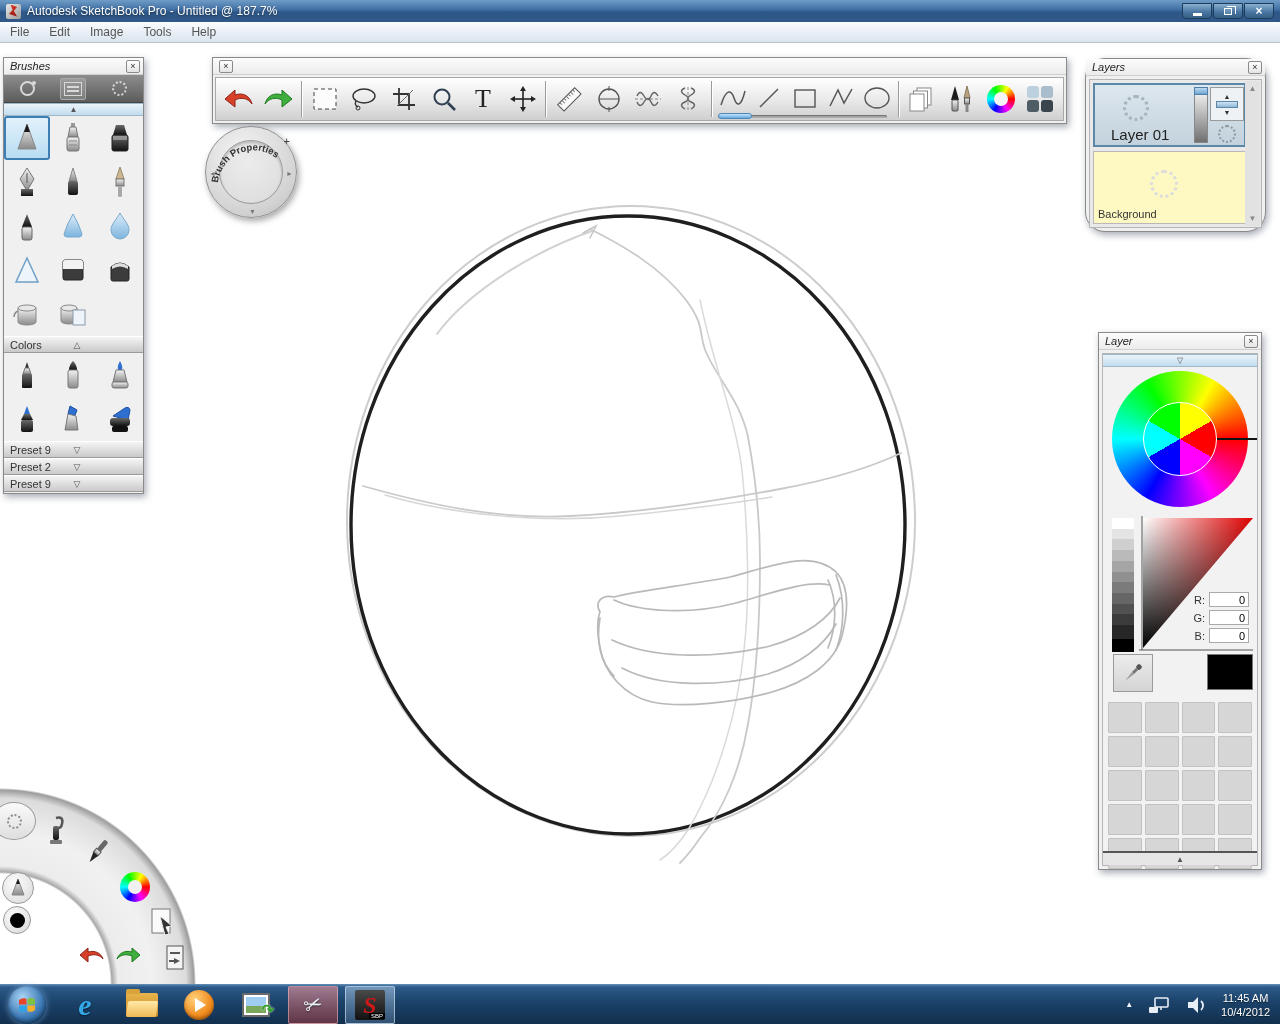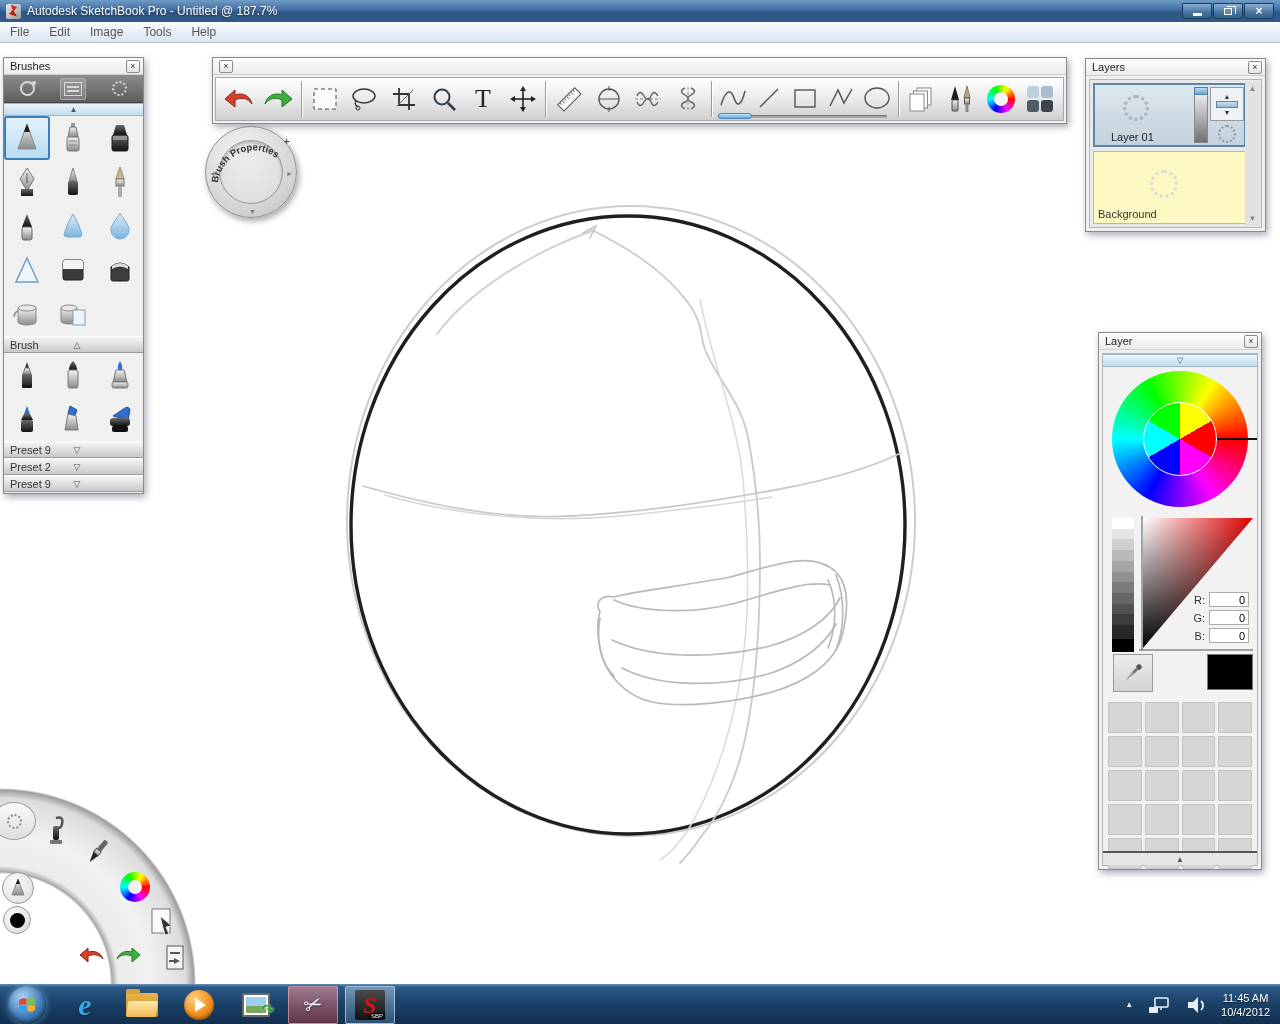--- a/index.html
+++ b/index.html
@@ -29,21 +29,21 @@
   .menuitem { padding:2px 10px; }
 
   
   .canvas-area { position:absolute; left:0; top:43px; width:1280px; height:941px; background:#fff; }
   .sketch { position:absolute; left:0; top:0; }
 
   
   .panel { position:absolute; background:#f0f0f0; border:1px solid #8a8a8a; box-shadow:2px 3px 7px rgba(60,70,90,.45); }
   .ptitle { height:17px; display:flex; align-items:center; padding:0 3px 0 6px; font-size:11px; color:#222;
     background:linear-gradient(#fcfcfc,#ececec); border-bottom:1px solid #cfcfcf; }
-  .ptitle span { flex:1; }
+  .ptitle span { flex:1;font-style:italic; }
   .xbox { width:14px; height:13px; border:1px solid #8a8a8a; background:linear-gradient(#fff,#e4e4e4); border-radius:2px;
     font-size:9px; line-height:11px; text-align:center; color:#333; }
   .collapse-strip { height:13px; display:flex; align-items:center; justify-content:center; font-size:8px; color:#555;
     background:linear-gradient(#eaf4fb,#c2dcee); border:1px solid #9fb8c8; border-left:none; border-right:none; }
   .graybar { display:flex; align-items:center; font-size:11px; color:#333; padding:0 6px; height:17px;
     background:linear-gradient(#f5f5f5,#c9c9c9); border-top:1px solid #fff; border-bottom:1px solid #9a9a9a; }
   .graybar span { flex:1; }
   .tri { font-size:9px; color:#555; }
 
   
@@ -75,27 +75,27 @@
 
   
   .puck { position:absolute; left:205px; top:126px; width:92px; height:92px; border-radius:50%;
     background:radial-gradient(circle at 40% 30%, #f4f4f4, #d2d2d2 70%, #b8b8b8); border:1px solid #909090; box-shadow:2px 3px 6px rgba(0,0,0,.35); }
   .puck-inner { position:absolute; left:13px; top:13px; width:64px; height:64px; border-radius:50%;
     background:radial-gradient(circle at 45% 35%, #ececec, #dadada); border:1px solid #9a9a9a; box-shadow:inset 0 2px 3px rgba(0,0,0,.2); }
   .puck svg { position:absolute; left:0; top:0; }
   .puck .arrow { position:absolute; font-size:7px; color:#777; }
 
   
-  .layers { left:1085px; top:58px; width:181px; height:174px; }
+  .layers { left:1085px; top:58px; width:181px; height:174px;border-radius:20px; }
   .lbody { position:absolute; left:3px; right:3px; top:20px; bottom:3px; background:#e9e9e9; border:1px solid #b5b5b5; }
   .lscroll { position:absolute; right:1px; top:1px; bottom:1px; width:15px; background:#e2e2e2; display:flex; flex-direction:column; justify-content:space-between; align-items:center; padding:3px 0; font-size:8px; color:#888; }
   .lrow1 { position:absolute; left:3px; top:3px; width:153px; height:64px; border:2px solid #5b87a8;
     background:linear-gradient(#dde7ee,#c3d2dd); display:flex; }
   .lrow1 .thumb { flex:1; position:relative; }
-  .lrow1 .lname { position:absolute; left:4px; bottom:2px; font-size:11px; color:#222;padding-left:12px; }
+  .lrow1 .lname { position:absolute; left:4px; bottom:2px; font-size:15px; color:#222;padding-left:12px; }
   .dotted-glyph { position:absolute; left:28px; top:10px; width:26px; height:26px; border:3px dotted #a8b4bc; border-radius:50%; }
   .opslider { width:14px; height:56px; margin:2px 2px 0 0; background:linear-gradient(#fdfdfd,#707070); border:1px solid #888; position:relative; }
   .opslider .cap { position:absolute; left:-1px; top:-1px; width:14px; height:8px; background:linear-gradient(#bcd9f0,#6fa5d2); border:1px solid #4d7fa8; }
   .lctrl { width:34px; display:flex; flex-direction:column; margin-top:2px; }
   .reorder { height:34px; border:1px solid #9a9a9a; background:#eef2f5; display:flex; flex-direction:column; align-items:center; justify-content:center; font-size:7px; color:#333; }
   .reorder .bluebar { width:22px; height:7px; background:linear-gradient(#cfe2f2,#8fb8d8); border:1px solid #5b87a8; margin:1px 0; }
   .lrow1 .dotted-small { width:18px; height:18px; border:2px dotted #8a949c; border-radius:50%; margin:4px auto 0; }
   .lrow2 { position:absolute; left:3px; top:71px; width:153px; height:73px; border:1px solid #b8b8b8; background:#fef9c3; }
   .lrow2 .lname { position:absolute; left:4px; bottom:3px; font-size:11px; color:#333; }
   .lrow2 .faint-glyph { position:absolute; left:56px; top:18px; width:28px; height:28px; border:3px dotted #dcdcdc; border-radius:50%; }
@@ -345,21 +345,21 @@
       <div class="bcell">
           <svg width="34" height="34">
             <path d="M5,11 v13 a8,3 0 0 0 16,0 v-13" fill="url(#gm)" stroke="#888"></path>
             <ellipse cx="13" cy="11" rx="8" ry="3" fill="#e8e8e8" stroke="#888"></ellipse>
             <rect x="17" y="13" width="12" height="15" fill="#eef4f9" stroke="#8899aa"></rect>
           </svg>
         </div>
       <div class="bcell"></div>
     </div>
     <div class="graybar">
-      <span>Brush</span>
+      <span>Colors</span>
       <span class="tri">△</span>
     </div>
     <div class="bgrid">
       <div class="bcell">
           <svg width="34" height="34">
             <polygon points="17,4 19,10 15,10" fill="#333"></polygon>
             <polygon points="15,10 19,10 21,16 13,16" fill="url(#gm)" stroke="#777"></polygon>
             <rect x="12" y="16" width="10" height="14" rx="1" fill="url(#gd)"></rect>
           </svg>
         </div>

